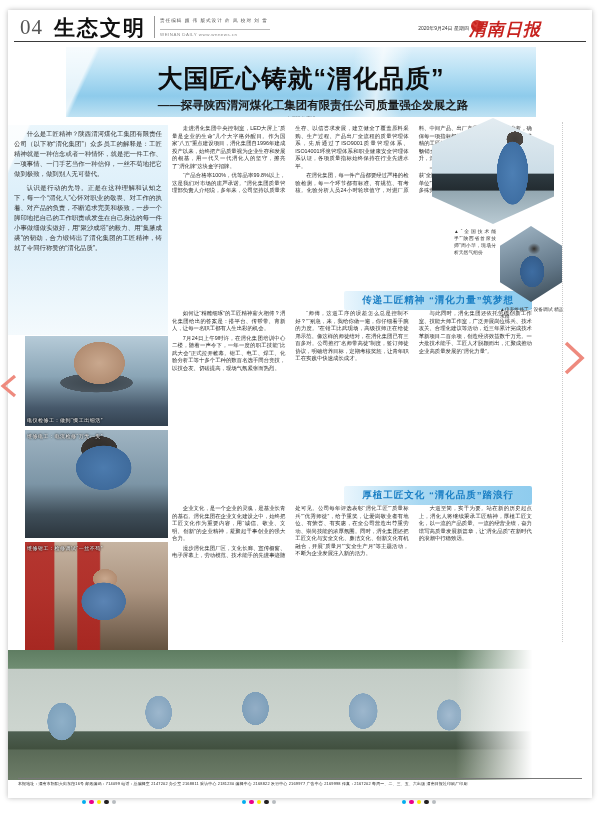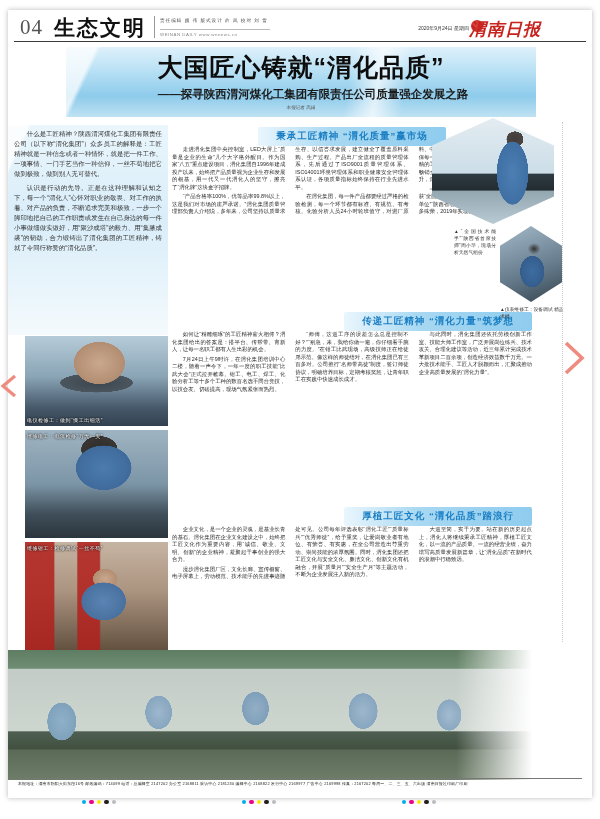--- a/index.html
+++ b/index.html
@@ -22,21 +22,21 @@
          font-size:17px;font-weight:bold;font-style:italic;color:#c7231f;letter-spacing:1px;}
   .hdr .seal{position:absolute;right:66px;top:8px;width:12px;height:12px;border-radius:50%;
          background:radial-gradient(circle at 40% 40%,#e0473f,#b51e18);}
   .hdr-rule{position:absolute;left:6px;top:31px;width:572px;height:1px;background:#3a3a3a;}
   
   .banner{position:absolute;left:58px;top:37px;width:470px;height:70px;overflow:hidden;
      background:
        linear-gradient(115deg,rgba(255,255,255,.75) 0 6%,rgba(255,255,255,0) 7%),
        linear-gradient(100deg,rgba(255,255,255,.0) 60%,rgba(255,255,255,.7) 66%,rgba(255,255,255,0) 72%),
        linear-gradient(180deg,#dff1fb 0%,#b7e0f4 35%,#8ecbeb 70%,#bfe2f3 100%);}
-  .banner .t{margin:4px 0 0;text-align:center;font-size:25px;font-weight:900;color:#0d0d0d;
+  .banner .t{margin:15px 0 0;text-align:center;font-size:25px;font-weight:900;color:#0d0d0d;
        letter-spacing:1px;}
   .banner .s{margin:3px 0 0;text-align:center;font-size:11.5px;font-weight:bold;color:#1a1a1a;padding-left:24px;}
   .banner .b{margin:3px 0 0;text-align:center;font-size:4.6px;color:#555;}
   
   .intro{position:absolute;left:0px;top:115px;width:160px;height:210px;padding:4px 6px;box-sizing:border-box;
      background:
        linear-gradient(115deg,rgba(255,255,255,.8) 0 8%,rgba(255,255,255,0) 9%),
        linear-gradient(180deg,#eaf6fc 0%,#d9edf9 45%,#f4fafd 100%);
      font-size:6.4px;line-height:10px;color:#333;text-align:justify;}
   .intro p{margin:0 0 4px;text-indent:2em;}
@@ -131,21 +131,20 @@
       <p class="b">本报记者 高娟</p>
     </div>
 
     <div class="intro">
         <p>什么是工匠精神？陕西渭河煤化工集团有限责任公司（以下称“渭化集团”）众多员工的解释是：工匠精神就是一种信念或者一种情怀，就是把一件工作、一项事情、一门手艺当作一种信仰，一丝不苟地把它做到极致，做到别人无可替代。</p>
         <p>认识是行动的先导。正是在这种理解和认知之下，每一个“渭化人”心怀对职业的敬畏、对工作的执着、对产品的负责，不断追求完美和极致，一步一个脚印地把自己的工作职责或发生在自己身边的每一件小事做细做实做好，用“聚沙成塔”的毅力、用“集腋成裘”的韧劲，合力锻铸出了渭化集团的工匠精神，铸就了令同行称赞的“渭化品质”。</p>
       </div>
 
     <div class="main">
       <div class="sec">
-        <div class="pillrow center"><span class="pill">秉承工匠精神 “渭化质量”赢市场</span></div>
         <div class="cols s1">
             <p>走进渭化集团中央控制室，LED大屏上“质量是企业的生命”几个大字格外醒目。作为国家“八五”重点建设项目，渭化集团自1996年建成投产以来，始终把产品质量视为企业生存和发展的根基，用一代又一代渭化人的坚守，擦亮了“渭化牌”这块金字招牌。</p>
             <p>“产品合格率100%，优等品率99.8%以上，这是我们对市场的庄严承诺。”渭化集团质量管理部负责人介绍说，多年来，公司坚持以质量求生存、以信誉求发展，建立健全了覆盖原料采购、生产过程、产品出厂全流程的质量管理体系，先后通过了ISO9001质量管理体系、ISO14001环境管理体系和职业健康安全管理体系认证，各项质量指标始终保持在行业先进水平。</p>
             <p>在渭化集团，每一件产品都要经过严格的检验检测，每一个环节都有标准、有规范、有考核。化验分析人员24小时轮班值守，对进厂原料、中间产品、出厂产品进行全程跟踪分析，确保每一项指标都精准无误。正是凭着这种精益求精的工匠精神，“渭化牌”甲醇、尿素等主导产品畅销全国二十多个省市区，市场占有率稳步提升，深受用户信赖。</p>
             <p>一分耕耘，一分收获。渭化集团先后荣获“全国质量管理先进企业”“陕西省质量工作先进单位”“陕西省著名商标”“质量信用AA级企业”等诸多殊荣，2019年实现营业收入30余亿元。</p>
           </div>
       </div>
       <div class="sec">
         <div class="pillrow right"><span class="pill">传递工匠精神 “渭化力量”筑梦想</span></div>
         <div class="cols s2">

